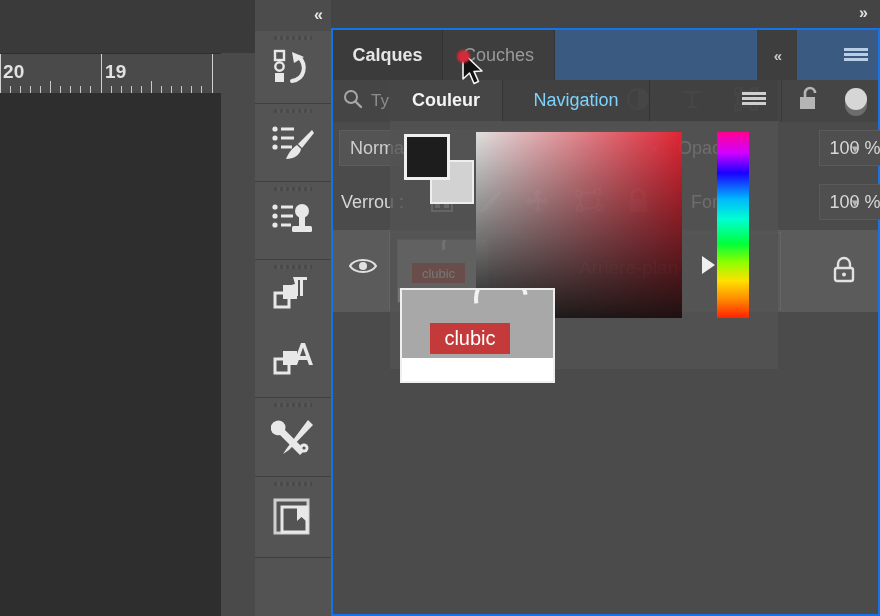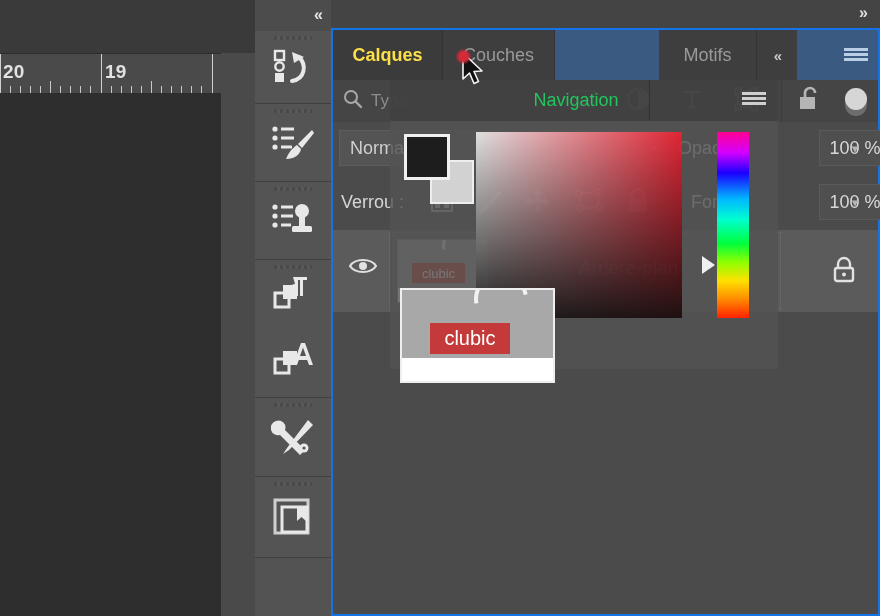--- a/index.html
+++ b/index.html
@@ -37,21 +37,21 @@
   
   .dock{position:absolute;left:331px;top:28px;width:549px;height:588px;background:#4b4b4b;
         border:2px solid #1473e6;box-sizing:border-box;}
   .dock-topstrip{position:absolute;left:255px;top:0;width:625px;height:28px;background:#444;}
   .dock-topstrip .chev2{position:absolute;right:14px;top:4px;color:#e0e0e0;font-size:16px;font-weight:bold;letter-spacing:-2px;}
 
   
   .tabbar{position:absolute;left:0;top:0;width:545px;height:50px;background:#3b5a82;}
   .tab{position:absolute;top:0;height:50px;display:flex;align-items:center;justify-content:center;
        color:#9a9a9a;font-size:18px;background:#3e3e3e;border-right:1px solid #333;box-sizing:border-box;}
-  .tab.active{color:#fde047;font-weight:bold;background:#3b3b3b;}
+  .tab.active{color:#e5e5e5;font-weight:bold;background:#3b3b3b;}
   .tab-collapse{position:absolute;top:0;height:50px;width:40px;display:flex;align-items:center;justify-content:center;
        color:#c6c6c6;font-size:15px;font-weight:bold;letter-spacing:-2px;background:#3e3e3e;}
   .hamb{position:absolute;right:10px;top:18px;width:24px;height:15px;
     background:repeating-linear-gradient(to bottom,#b9cde4 0 3px,#3b5a82 3px 5px);}
 
   
   .filterrow{position:absolute;left:0;top:50px;width:545px;height:42px;background:#454545;
              border-bottom:3px solid #000000;}
   .search-wrap{position:absolute;left:10px;top:0;width:150px;height:42px;display:flex;align-items:center;gap:8px;
     border-right:1px solid #3a3a3a;}
@@ -94,21 +94,21 @@
   .thumb .strip{position:absolute;left:0;bottom:0;width:100%;height:14px;background:#fff;}
   .layer-name{position:absolute;left:222px;top:27px;color:#d8d8d8;font-size:19px;margin-left:24px;}
   .layer-lock{position:absolute;right:22px;top:26px;}
   .layer-shadowbox{position:absolute;left:56px;top:2px;width:392px;height:78px;border:1px solid #656565;box-sizing:border-box;}
 
   
   .cpanel{position:absolute;left:57px;top:50px;width:388px;height:289px;
           background:rgba(83,83,83,.80);}
   .cp-tabs{position:absolute;left:0;top:0;width:388px;height:41px;background:rgba(62,62,62,.78);}
   .cp-tab{position:absolute;top:0;height:41px;display:flex;align-items:center;justify-content:center;
-          font-size:18px;color:#22c55e;border-right:1px solid rgba(48,48,48,.8);box-sizing:border-box;}
+          font-size:18px;color:#7dd3fc;border-right:1px solid rgba(48,48,48,.8);box-sizing:border-box;}
   .cp-tab.active{color:#f4f4f4;font-weight:bold;background:rgba(72,72,72,.7);}
   .cp-hamb{position:absolute;right:12px;top:12px;width:24px;height:15px;
     background:repeating-linear-gradient(to bottom,#cfcfcf 0 3px,rgba(0,0,0,0) 3px 5px);}
   .swatches{position:absolute;left:14px;top:54px;width:72px;height:72px;}
   .sw-back{position:absolute;left:26px;top:26px;width:44px;height:44px;background:#d2d2d2;border:2px solid #eee;box-sizing:border-box;}
   .sw-front{position:absolute;left:0;top:0;width:46px;height:46px;background:#1d1d1d;border:3px solid #f0f0f0;box-sizing:border-box;}
   .sv-square{position:absolute;left:86px;top:52px;width:206px;height:186px;opacity:.82;
     background:
       linear-gradient(to bottom, rgba(0,0,0,0) 0%, rgba(0,0,0,0.92) 100%),
       linear-gradient(to right, #ffffff 0%, #ff1b2d 100%);
@@ -285,23 +285,20 @@
 
   <div class="dock">
 
     <div class="tabbar">
       <div class="tab active" style="left:0;width:110px;">
         <span>Calques</span>
       </div>
       <div class="tab" style="left:110px;width:112px;">
         <span>Couches</span>
       </div>
-      <div class="tab" style="left:326px;width:98px;">
-        <span>Motifs</span>
-      </div>
       <div class="tab-collapse" style="left:424px;">«</div>
       <div class="hamb"></div>
     </div>
 
     <div class="filterrow">
       <div class="search-wrap">
         <span>
           <svg width="20" height="20" viewBox="0 0 20 20">
             <circle cx="8" cy="8" r="6" fill="none" stroke="#a8a8a8" stroke-width="2"></circle>
             <line x1="12.5" y1="12.5" x2="18" y2="18" stroke="#a8a8a8" stroke-width="2.4" stroke-linecap="round"></line>
@@ -437,20 +434,23 @@
         <svg width="24" height="28" viewBox="0 0 24 28">
           <path d="M6 12 V8 a6 6 0 0 1 12 0 v4" fill="none" stroke="#e2e2e2" stroke-width="2.4"></path>
           <rect x="3" y="12" width="18" height="13" rx="2" fill="none" stroke="#e2e2e2" stroke-width="2.4"></rect>
           <circle cx="12" cy="18.5" r="2" fill="#e2e2e2"></circle>
         </svg>
       </span>
     </div>
 
     <div class="cpanel">
       <div class="cp-tabs">
+        <div class="cp-tab active" style="left:0;width:113px;">
+          <span>Couleur</span>
+        </div>
         <div class="cp-tab" style="left:113px;width:147px;">
           <span>Navigation</span>
         </div>
         <div class="cp-hamb"></div>
       </div>
 
       <div class="swatches">
         <div class="sw-back"></div>
         <div class="sw-front"></div>
       </div>

